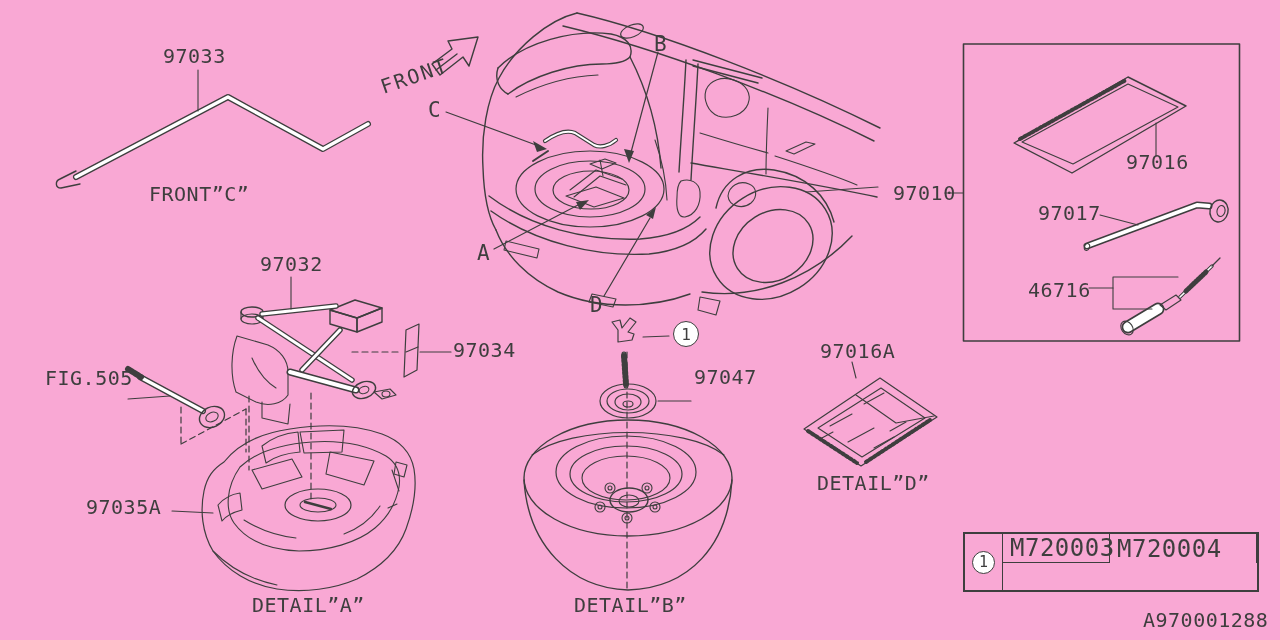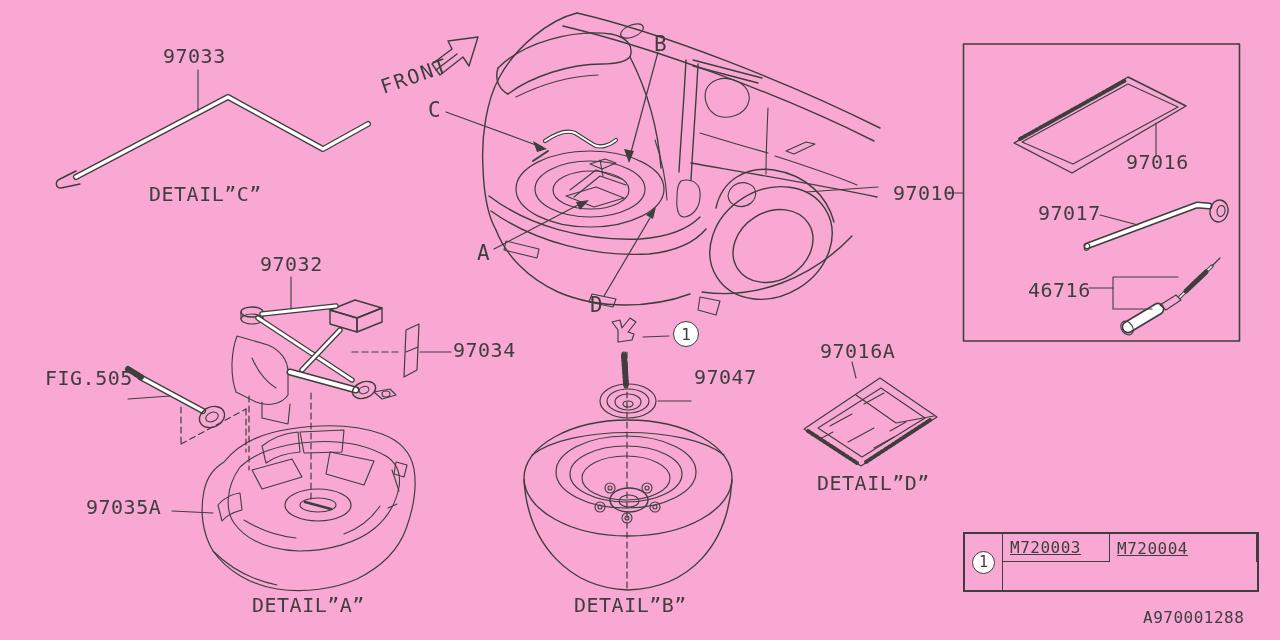--- a/index.html
+++ b/index.html
@@ -24,26 +24,26 @@
     position:absolute;left:963px;top:532px;width:296px;height:60px;
     border:2px solid #3e3e3e;box-sizing:border-box;
     display:grid;grid-template-columns:38px 107px 1fr;grid-template-rows:1fr 1fr;
   }
   .spec-table .marker-cell{
     grid-row:1/3;border-right:1.5px solid #3e3e3e;
     display:flex;align-items:center;justify-content:center;
   }
   .spec-table .marker-cell .callout{position:static;width:23px;height:23px;font-size:15px;}
   .spec-table .cell{
-    font-size:16px;letter-spacing:.5px;display:flex;align-items:center;
-    padding-left:7px;box-sizing:border-box;white-space:nowrap;text-decoration:underline;
+    font-size:24px;letter-spacing:.5px;display:flex;align-items:center;
+    padding-left:7px;box-sizing:border-box;white-space:nowrap;
   }
   .spec-table .br{border-right:1.5px solid #3e3e3e;}
   .spec-table .bb{border-bottom:1.5px solid #3e3e3e;}
-  .diagram-code{position:absolute;left:1143px;top:608px;font-size:16px;letter-spacing:.5px;}
+  .diagram-code{position:absolute;left:1143px;top:608px;font-size:20px;letter-spacing:.5px;}
 </style>
 </head>
 <body>
 
 <div class="stage">
 
   <svg width="1280" height="640" viewBox="0 0 1280 640" fill="none" stroke="#3e3e3e" stroke-width="1.4" stroke-linecap="round" stroke-linejoin="round">
 
     <g stroke-width="1.2" stroke-dasharray="6 4">
       <path d="M352,352 H399"></path>
@@ -286,21 +286,21 @@
       <path d="M643,337 L669,336"></path>
       <path d="M852,362 L856,378"></path>
       <path d="M945,193 H963"></path>
       <path d="M1156,123 V156"></path>
       <path d="M1100,215 L1138,225"></path>
       <path d="M1089,288 H1113"></path>
     </g>
   </svg>
 
   <div class="lbl" style="left:163px;top:46px">97033</div>
-  <div class="lbl" style="left:149px;top:184px">DETAIL”C”</div>
+  <div class="lbl" style="left:149px;top:184px">FRONT”C”</div>
   <div class="lbl front" style="left:378px;top:78px">FRONT</div>
 
   <div class="lbl vl" style="left:428px;top:100px">C</div>
   <div class="lbl vl" style="left:654px;top:34px">B</div>
   <div class="lbl vl" style="left:477px;top:243px">A</div>
   <div class="lbl vl" style="left:590px;top:295px">D</div>
 
   <div class="lbl" style="left:893px;top:183px">97010</div>
   <div class="lbl" style="left:1126px;top:152px">97016</div>
   <div class="lbl" style="left:1038px;top:203px">97017</div>

